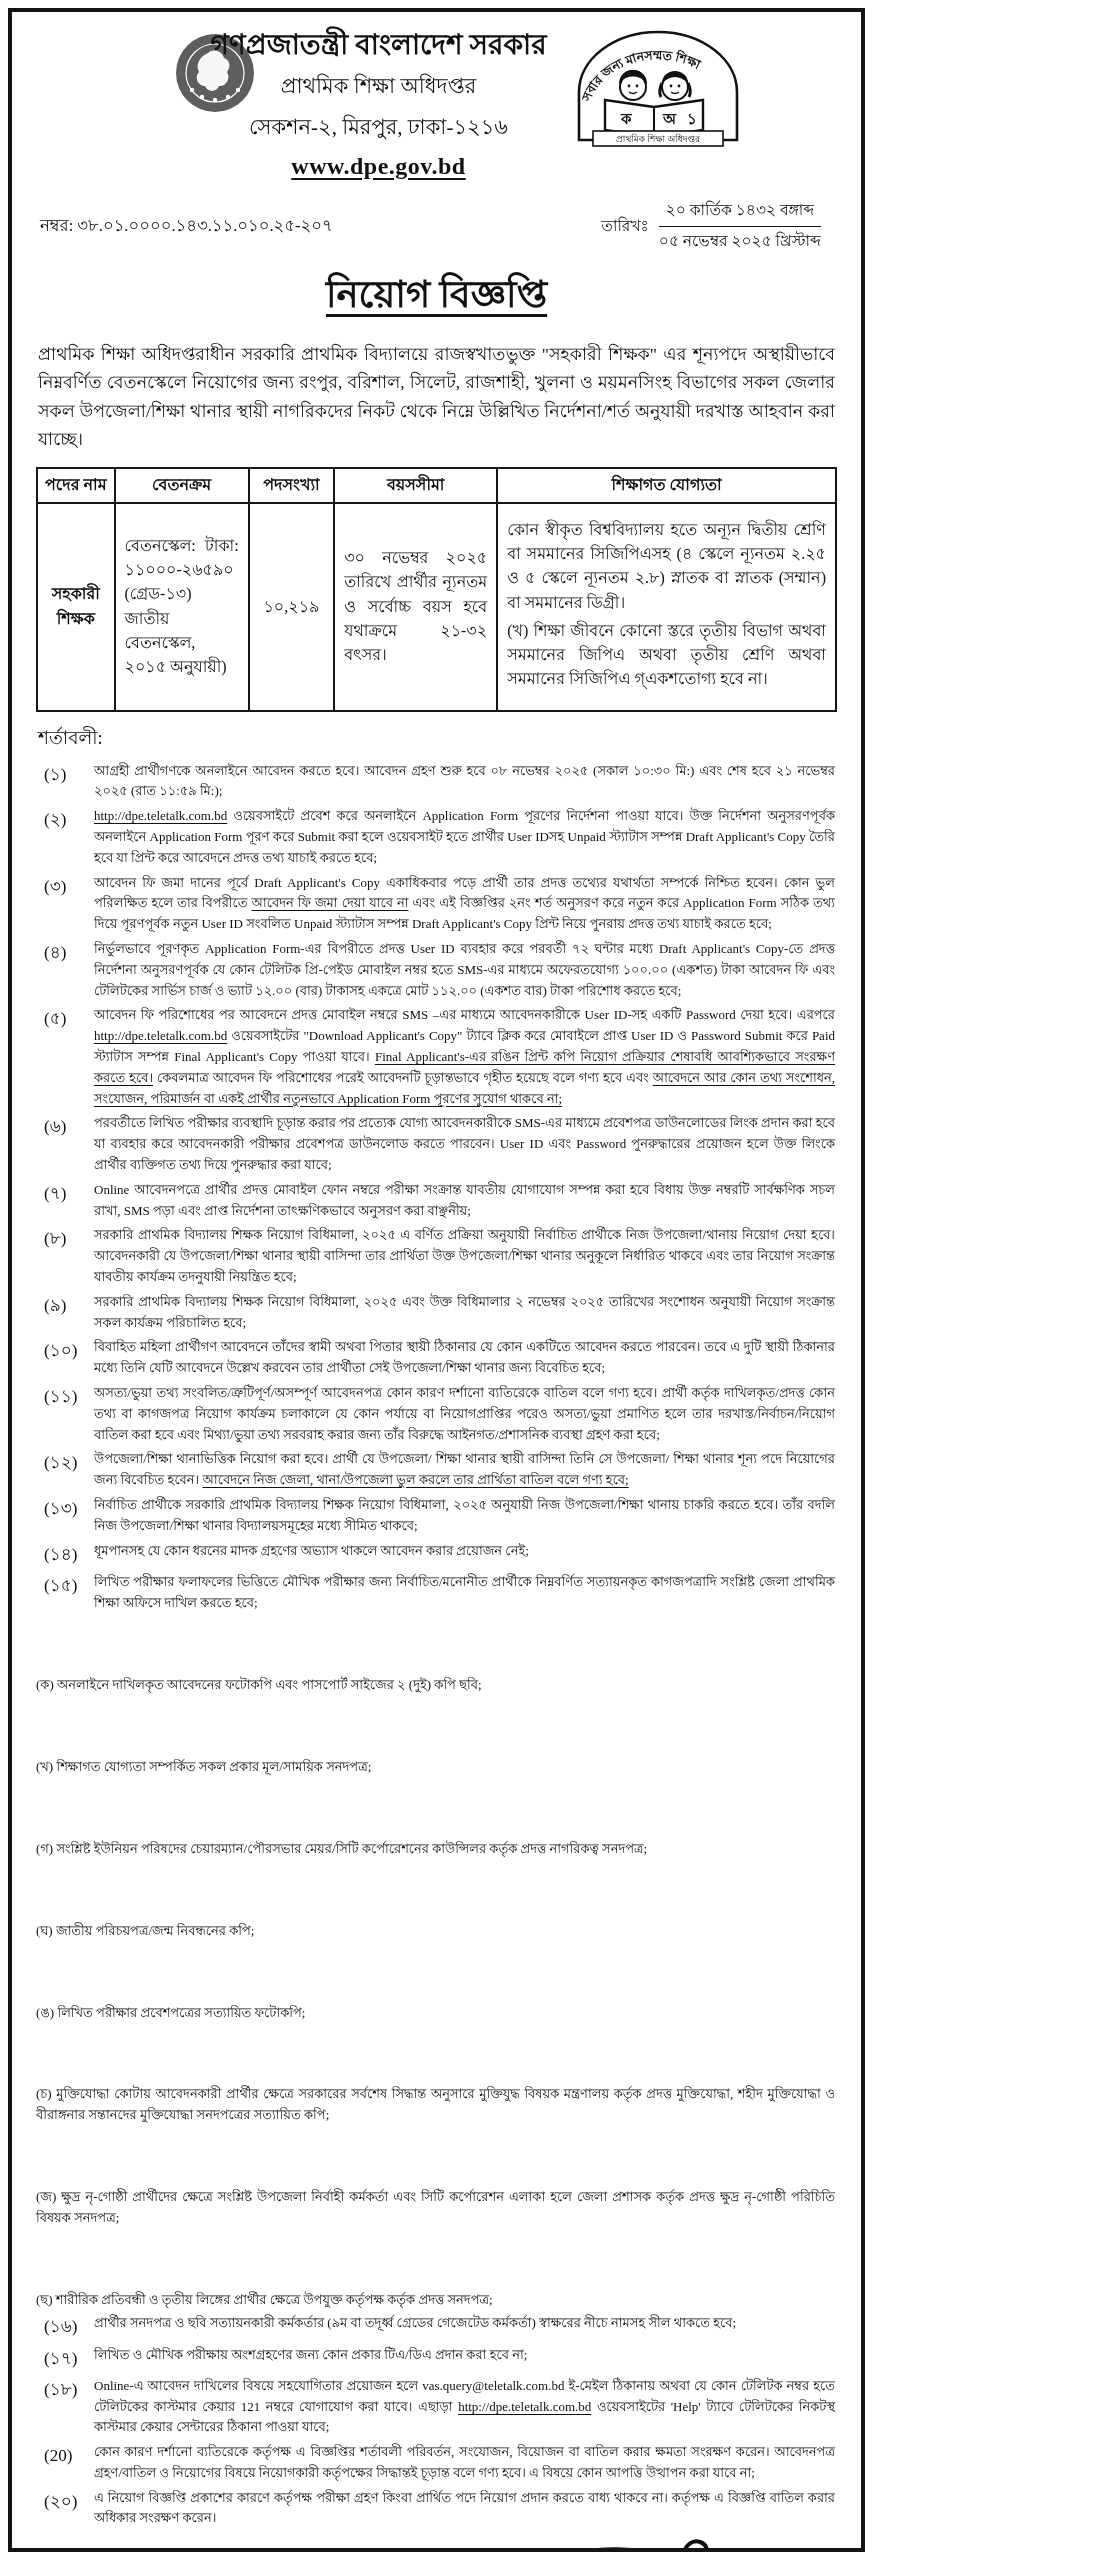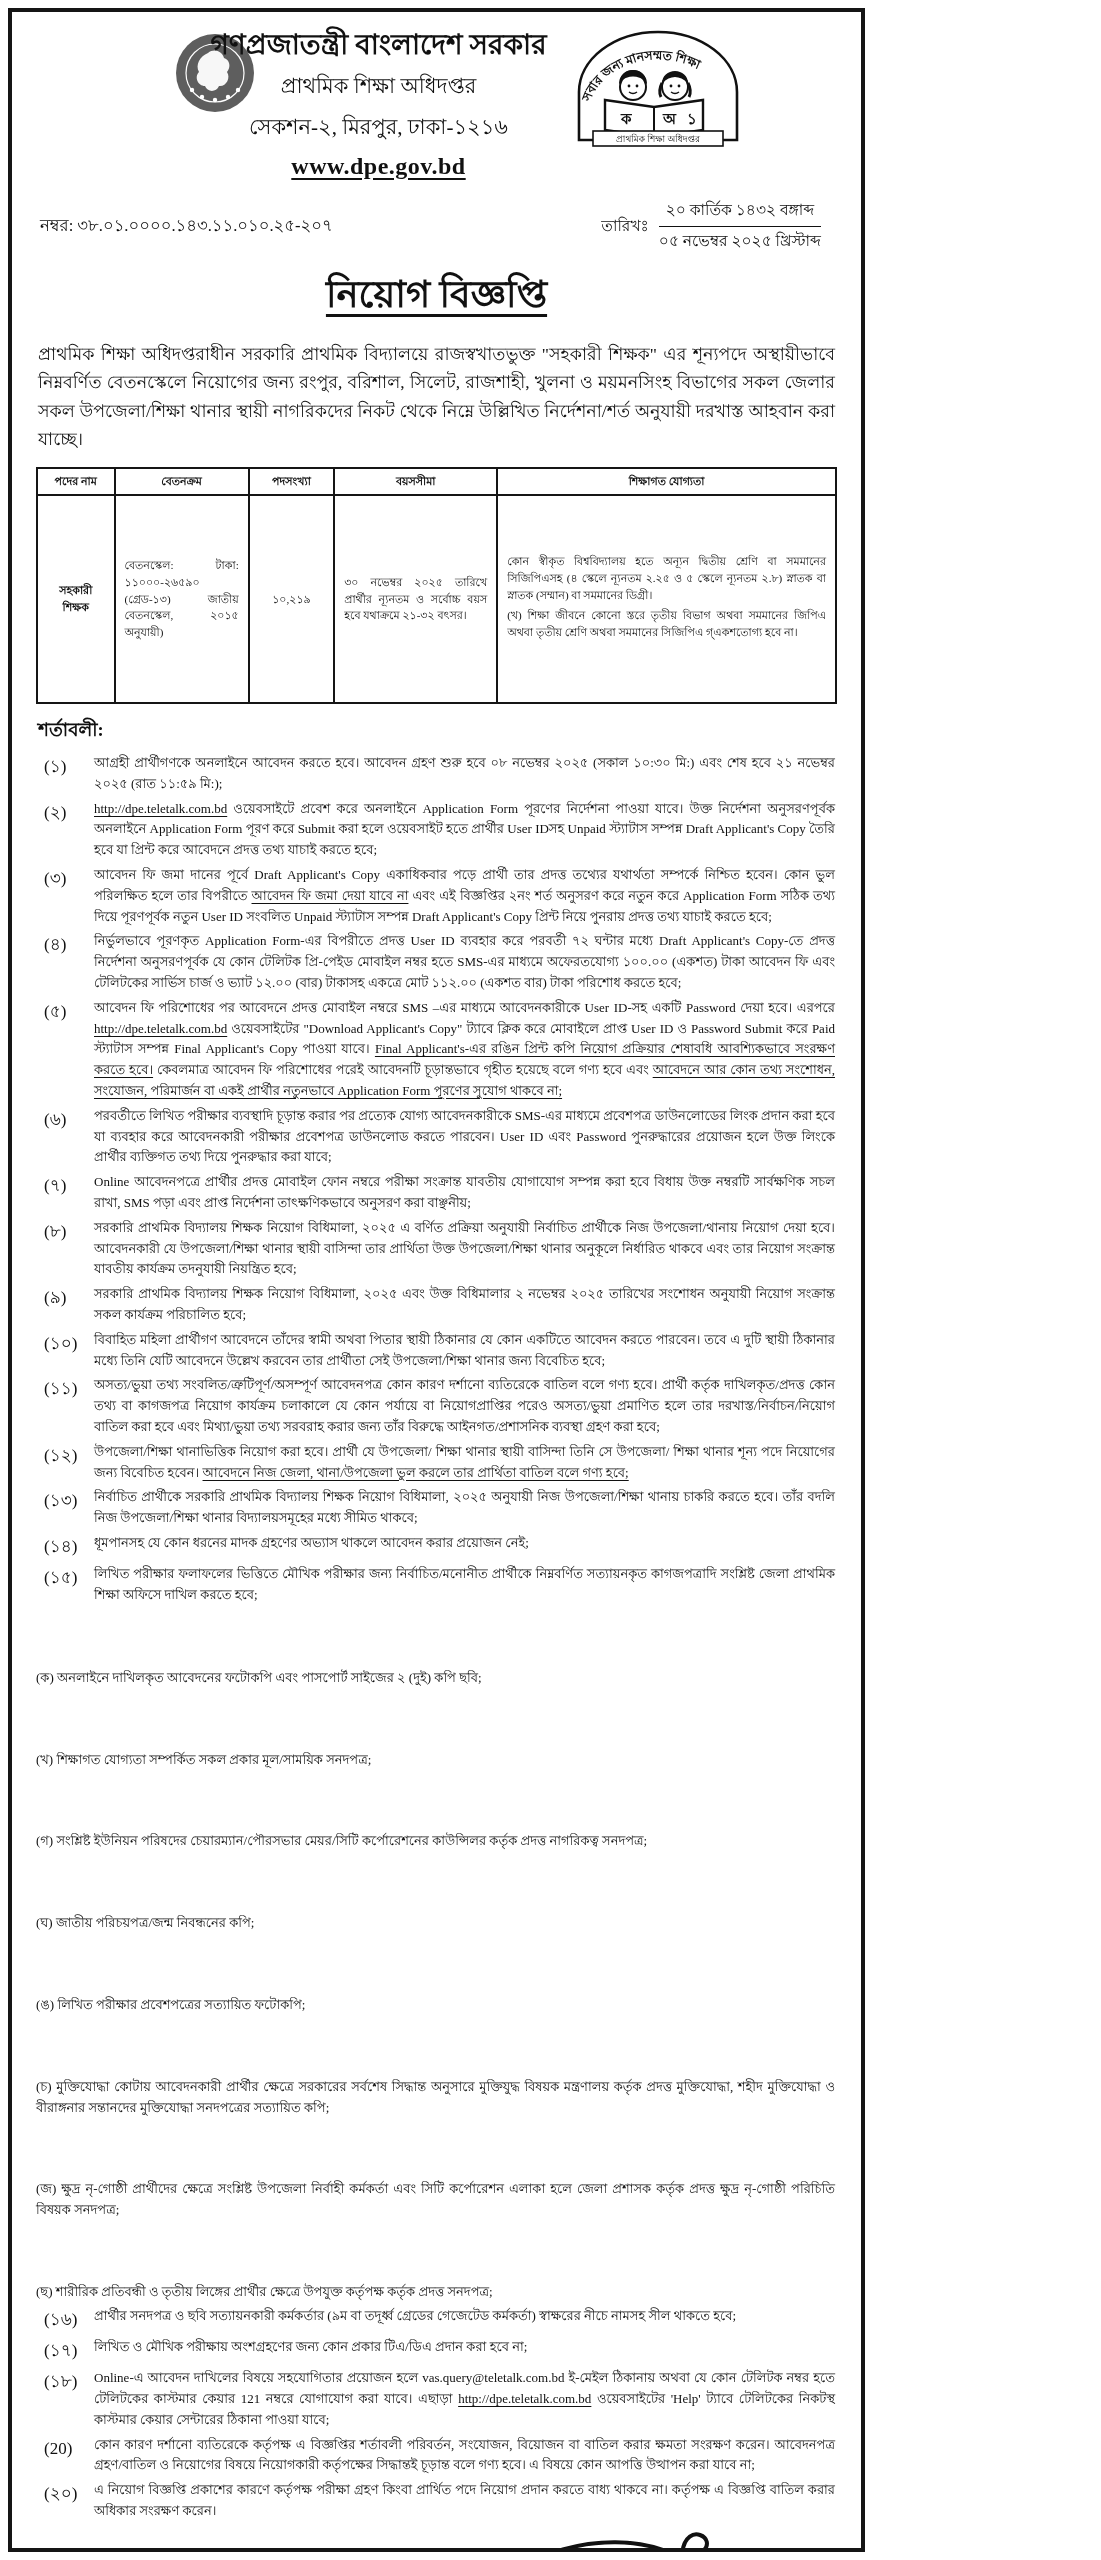--- a/index.html
+++ b/index.html
@@ -24,28 +24,28 @@
   .frac{display:inline-flex;flex-direction:column;text-align:center;}
   .frac .top{border-bottom:1.6px solid #111;padding:0 5px 2px;}
   .frac .bot{padding-top:2px;}
   
   .big-title{text-align:center;font-size:37px;font-weight:bold;margin:10px 0 12px;
              text-decoration:underline;text-underline-offset:7px;text-decoration-thickness:2.5px;}
   .intro{font-size:17.5px;line-height:1.62;text-align:justify;margin:0 2px 14px 2px;}
   
   table.vac{width:100%;border-collapse:collapse;table-layout:fixed;}
   table.vac th,table.vac td{border:2.2px solid #151515;vertical-align:middle;
-       font-size:11px;line-height:1.52;padding:5px 9px;}
+       font-size:16px;line-height:1.52;padding:5px 9px;}
   table.vac th{font-weight:bold;text-align:center;padding:4px 6px;}
   td.c-post{text-align:center;font-weight:bold;font-size:17px;}
   td.c-num{text-align:center;font-size:17px;}
   td.c-just{text-align:justify;}
   td.c-qual p{margin:0 0 4px 0;text-align:justify;}
   
-  .terms-head{font-size:18.5px;font-weight:bold;margin:12px 0 6px 2px;}
+  .terms-head{font-size:18.5px;font-weight:normal;margin:12px 0 6px 2px;}
   .term{display:flex;margin-bottom:4px;}
   .tnum{flex:0 0 58px;padding-left:8px;box-sizing:border-box;font-size:17px;line-height:1.6;}
   .tbody{flex:1;font-size:13px;line-height:1.6;text-align:justify;padding-right:2px;}
   .term.sub{margin-bottom:3px;flex-direction:column;}
   u{text-underline-offset:3px;}
   
   .sig-block{width:340px;margin-left:auto;margin-right:58px;text-align:center;margin-top:2px;}
   .sig-art{display:block;margin:0 auto;}
   .sig-name{font-size:17px;margin-top:2px;}
   .sig-desg{font-size:17px;margin-top:4px;}

